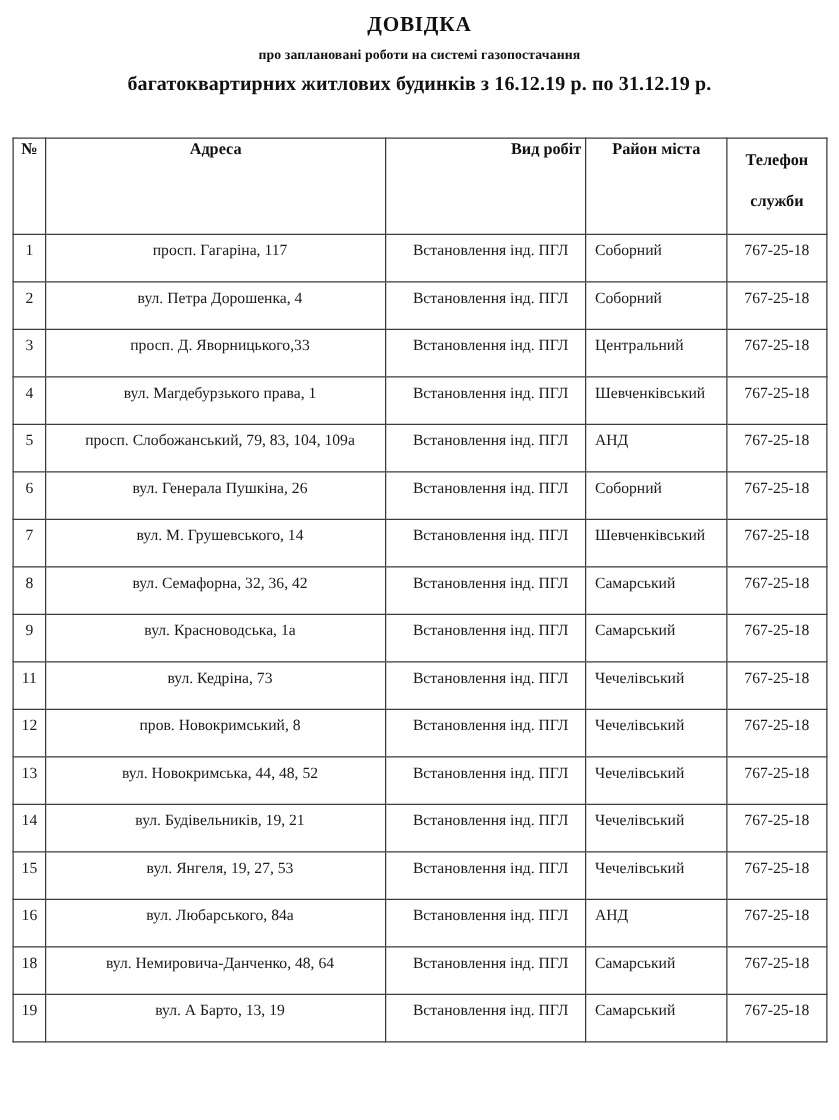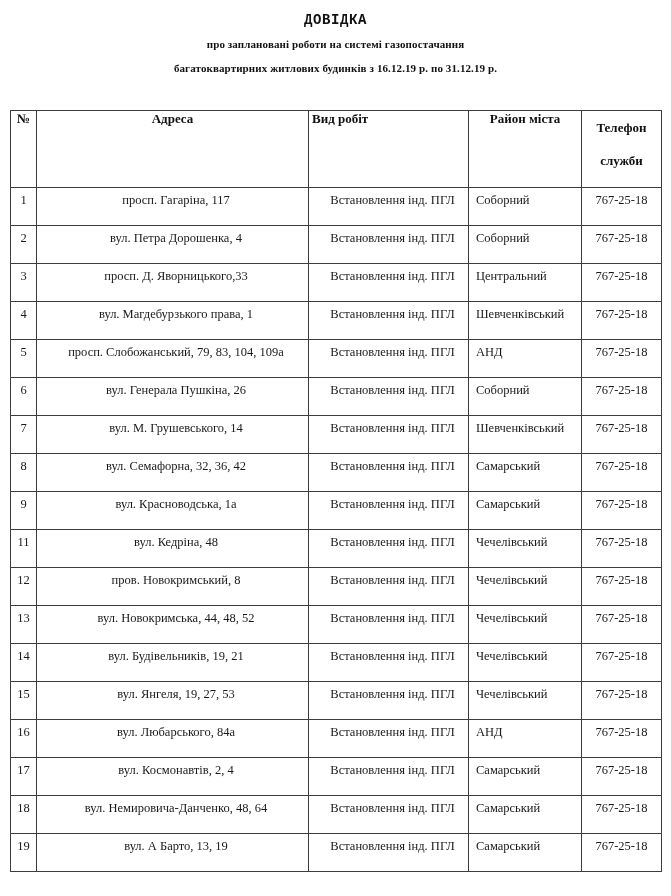--- a/index.html
+++ b/index.html
@@ -30,26 +30,25 @@
   }
   .doc-heading .line {
     font-weight: bold;
     font-size: 13.5px;
     line-height: 24px;
     letter-spacing: 0.1px;
     color: #111111;
     white-space: nowrap;
   }
   .doc-heading .line.title {
-    font-size: 14px;
+    font-size: 17px;
     letter-spacing: 0.6px;
-    font-family: Liberation Mono, monospace;
   }
   .doc-heading .line.sub1 { font-size: 11px; }
-  .doc-heading .line.sub2 { font-size: 11px; }
+  .doc-heading .line.sub2 { font-size: 16px; }
 
   
   .table-wrap {
     position: absolute;
     left: 10px;
     top: 110px;
     width: 651px;
   }
   table.notice {
     border-collapse: collapse;
@@ -77,21 +76,21 @@
     font-size: 13px;
     vertical-align: middle;
     color: #111111;
   }
   thead th .hd-inner {
     display: block;
     padding: 0 3px;
   }
   thead th.h-num   { text-align: center; }
   thead th.h-addr  { text-align: center; }
-  thead th.h-work  { text-align: left; }
+  thead th.h-work  { text-align: right; }
   thead th.h-dist  { text-align: center; }
   thead th.h-phone { text-align: center; line-height: 33px; }
   thead th.h-phone .ph-l1 { display: block; }
   thead th.h-phone .ph-l2 { display: block; }
 
   tbody tr { height: 37px; }
   tbody td {
     height: 37px;
     font-size: 12.5px;
     line-height: 15px;
@@ -304,21 +303,21 @@
             </td>
             <td class="col-phone">
               <span class="cell">767-25-18</span>
             </td>
           </tr>
           <tr>
             <td class="col-num">
               <span class="cell">11</span>
             </td>
             <td class="col-addr">
-              <span class="cell">вул. Кедріна, 48</span>
+              <span class="cell">вул. Кедріна, 73</span>
             </td>
             <td class="col-work">
               <span class="cell">Встановлення інд. ПГЛ</span>
             </td>
             <td class="col-dist">
               <span class="cell">Чечелівський</span>
             </td>
             <td class="col-phone">
               <span class="cell">767-25-18</span>
             </td>
@@ -396,37 +395,20 @@
               <span class="cell">16</span>
             </td>
             <td class="col-addr">
               <span class="cell">вул. Любарського, 84а</span>
             </td>
             <td class="col-work">
               <span class="cell">Встановлення інд. ПГЛ</span>
             </td>
             <td class="col-dist">
               <span class="cell">АНД</span>
-            </td>
-            <td class="col-phone">
-              <span class="cell">767-25-18</span>
-            </td>
-          </tr>
-          <tr>
-            <td class="col-num">
-              <span class="cell">17</span>
-            </td>
-            <td class="col-addr">
-              <span class="cell">вул. Космонавтів, 2, 4</span>
-            </td>
-            <td class="col-work">
-              <span class="cell">Встановлення інд. ПГЛ</span>
-            </td>
-            <td class="col-dist">
-              <span class="cell">Самарський</span>
             </td>
             <td class="col-phone">
               <span class="cell">767-25-18</span>
             </td>
           </tr>
           <tr>
             <td class="col-num">
               <span class="cell">18</span>
             </td>
             <td class="col-addr">

